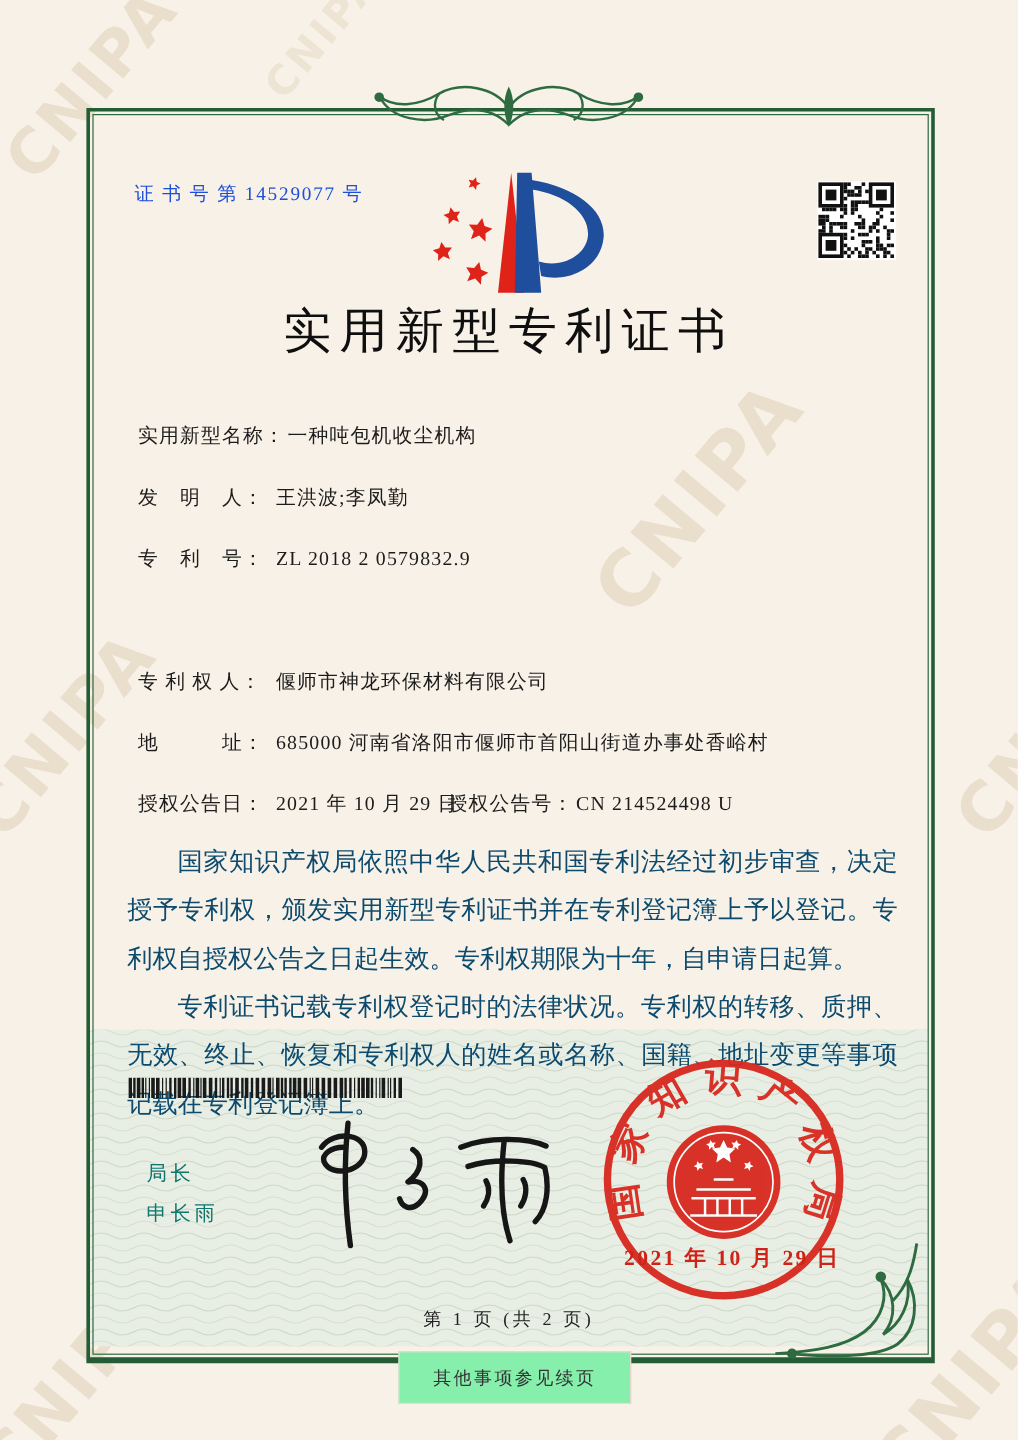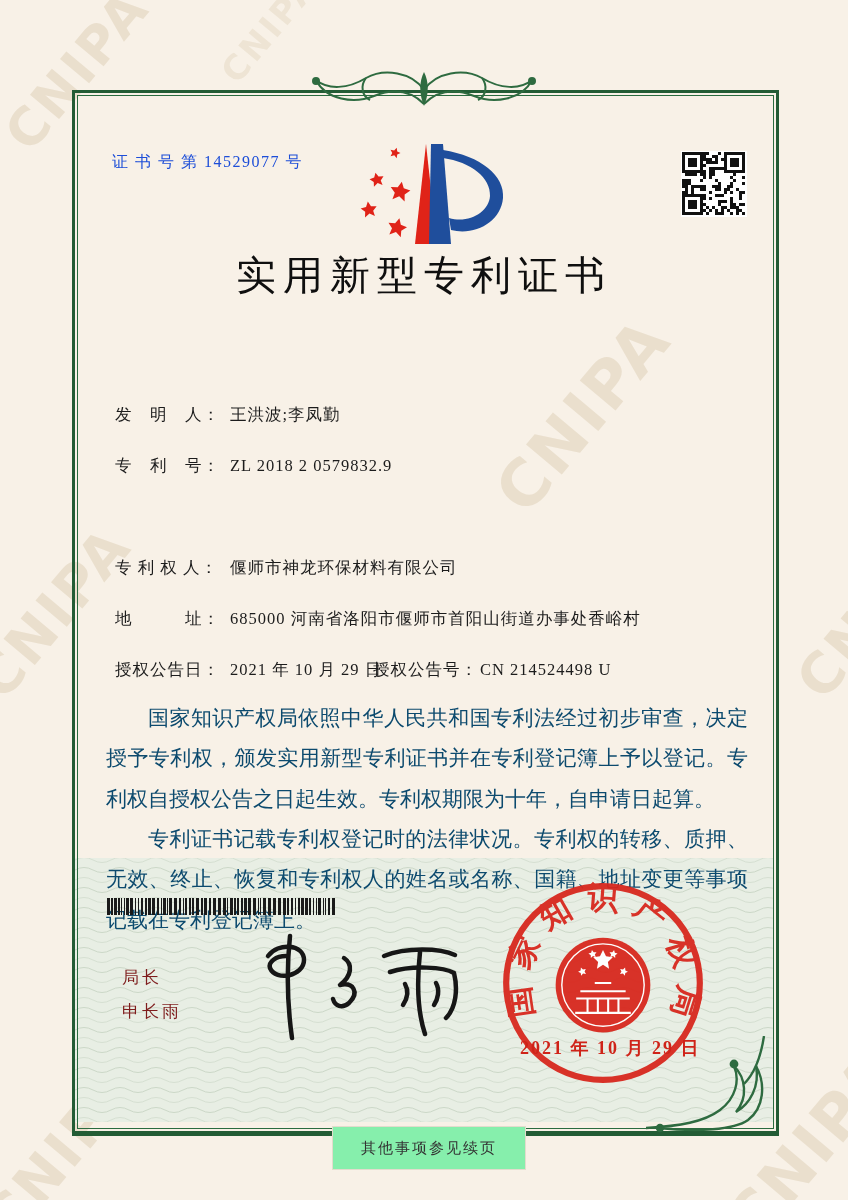--- a/index.html
+++ b/index.html
@@ -31,21 +31,21 @@
   .row .val{margin-left:2px}
   .row .pair2{position:absolute;left:258px;top:0}
 
   .paras{position:absolute;left:106px;top:698px;width:642px;font-size:21px;line-height:1.92;
          color:#0c4a6e;text-align:justify;z-index:2}
   .paras p{margin:0;text-indent:2em}
 
   #barcode{position:absolute;left:107px;top:898px;z-index:2}
 
   .signer{position:absolute;left:122px;z-index:2;font-family:Liberation Sans, sans-serif;
-          font-size:17px;color:#7f1d1d;letter-spacing:3px}
+          font-size:17px;color:#0f766e;letter-spacing:3px}
   .signer.t1{top:966px}
   .signer.t2{top:1000px}
   #signature{position:absolute;left:248px;top:922px;z-index:2}
 
   #seal{position:absolute;left:500px;top:880px;z-index:3;opacity:.95}
   .seal-date{position:absolute;left:520px;top:1036px;z-index:3;font-size:18px;color:#cf2318;
              letter-spacing:2px;font-weight:700;white-space:nowrap}
 
   .pageno{position:absolute;left:72px;top:1090px;width:704px;text-align:center;
           font-size:15px;letter-spacing:3px;color:#222;z-index:2}
@@ -248,20 +248,23 @@
       <rect x="43" y="1" width="21" height="21" fill="#111"></rect>
       <rect x="46" y="4" width="15" height="15" fill="#fff"></rect>
       <rect x="49" y="7" width="9" height="9" fill="#111"></rect>
       <rect x="1" y="43" width="21" height="21" fill="#111"></rect>
       <rect x="4" y="46" width="15" height="15" fill="#fff"></rect>
       <rect x="7" y="49" width="9" height="9" fill="#111"></rect>
     </svg>
 
   <div class="title">实用新型专利证书</div>
 
+  <div class="row" style="top:352px">
+    <span class="lab">实用新型名称：</span><span class="val">一种吨包机收尘机构</span>
+  </div>
   <div class="row" style="top:404px">
     <span class="lab">发　明　人：</span><span class="val">王洪波;李凤勤</span>
   </div>
   <div class="row" style="top:455px">
     <span class="lab">专　利　号：</span><span class="val">ZL 2018 2 0579832.9</span>
   </div>
   <div class="row" style="top:557px">
     <span class="lab">专 利 权 人：</span><span class="val">偃师市神龙环保材料有限公司</span>
   </div>
   <div class="row" style="top:608px">
@@ -379,20 +382,21 @@
         <path d="M-22 6 H22"></path>
         <path d="M-26 13 H26"></path>
         <path d="M-15 13 V27 M-5 13 V27 M5 13 V27 M15 13 V27"></path>
         <path d="M-27 27 H27"></path>
         <path d="M-8 -2 H8"></path>
       </g>
     </g>
   </svg>
   <div class="seal-date">2021 年 10 月 29 日</div>
 
+  <div class="pageno">第 1 页 (共 2 页)</div>
 
   <svg class="orn top" width="304" height="64" viewBox="0 0 304 64">
     <g stroke="#2e6b40" stroke-width="2" fill="none">
       <path d="M152 30 C140 12 112 8 94 18 C76 29 56 30 44 20 C54 40 82 44 102 36 C120 29 138 30 152 44"></path>
       <path d="M152 30 C164 12 192 8 210 18 C228 29 248 30 260 20 C250 40 222 44 202 36 C184 29 166 30 152 44"></path>
       <path d="M94 18 C88 26 90 36 98 40"></path>
       <path d="M210 18 C216 26 214 36 206 40"></path>
       <circle cx="44" cy="21" r="3" fill="#2e6b40"></circle>
       <circle cx="260" cy="21" r="3" fill="#2e6b40"></circle>
     </g>

